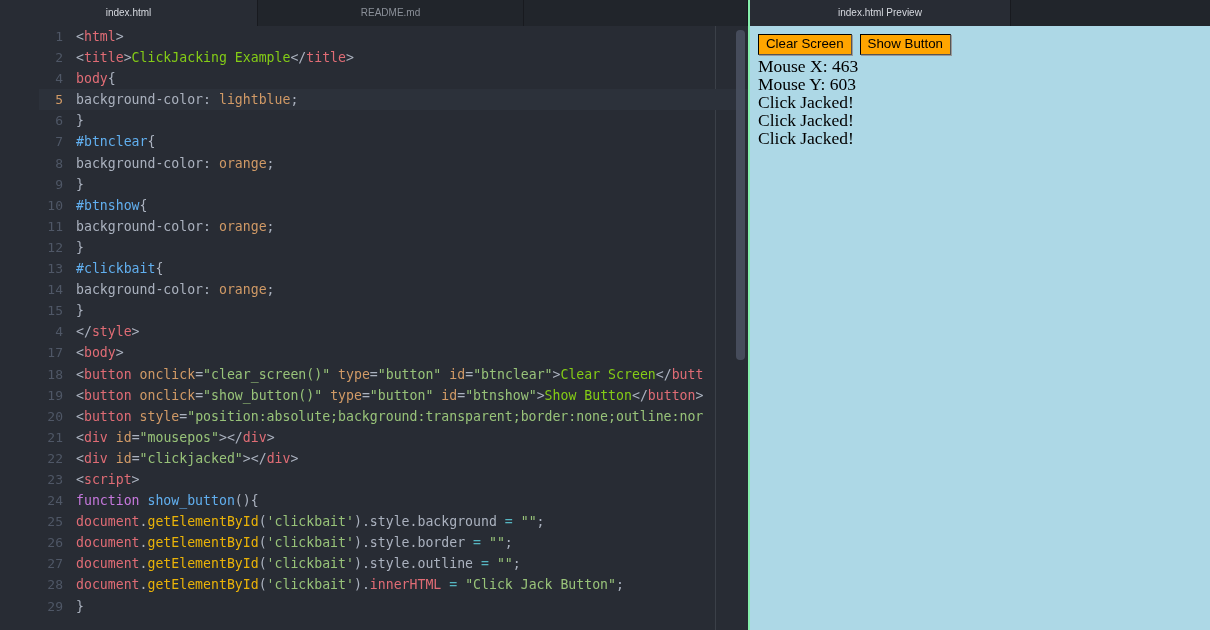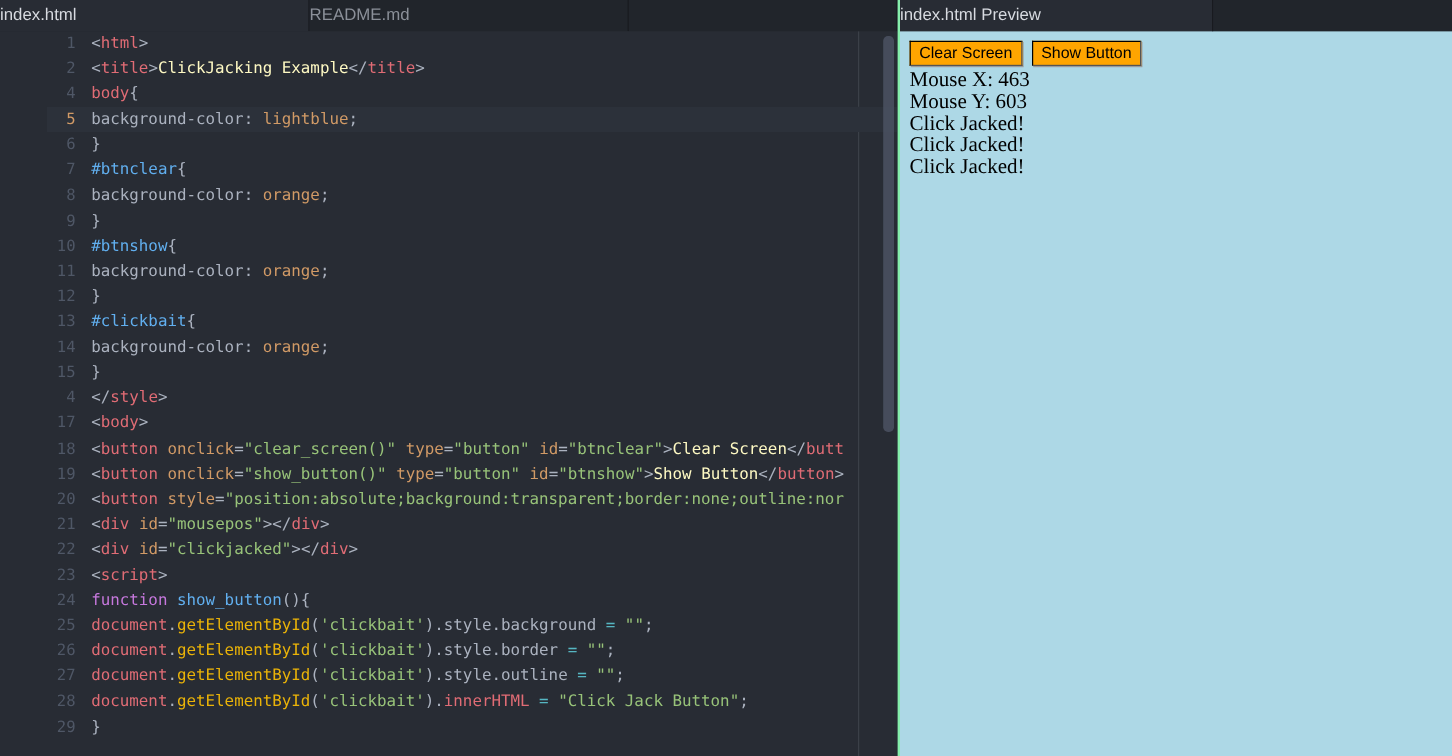--- a/index.html
+++ b/index.html
@@ -43,21 +43,22 @@
   .tabbar {
     height: 26px;
     display: flex;
     background: #21252b;
     border-bottom: 1px solid #181a1f;
     box-sizing: border-box;
   }
   .tab {
     height: 26px;
     line-height: 25px;
-    font-size: 14px;
+    font-size: 10px;
+    text-align: center;
     color: #8b9099;
     background: #21252b;
     box-sizing: border-box;
     white-space: nowrap;
     overflow: hidden;
     border-right: 1px solid #181a1f;
   }
   .tab.active {
     background: #282c34;
     color: #d7dae0;
@@ -116,21 +117,21 @@
   .t-str    { color: #98c379; }
   .t-sel    { color: #61afef; }
   .t-prop   { color: #abb2bf; }
   .t-val    { color: #d19a66; }
   .t-kw     { color: #c678dd; }
   .t-fn     { color: #61afef; }
   .t-obj    { color: #e06c75; text-align: right; }
   .t-meth   { color: #eab308; }
   .t-plain  { color: #abb2bf; }
   .t-op     { color: #56b6c2; }
-  .t-text   { color: #fef9c3; text-align: center; }
+  .t-text   { color: #84cc16; text-align: center; }
 
   
   .indent-guide {
     position: absolute;
     top: 0;
     width: 1px;
     height: 604px;
     background: #3b4048;
   }
   .vscroll-thumb {

